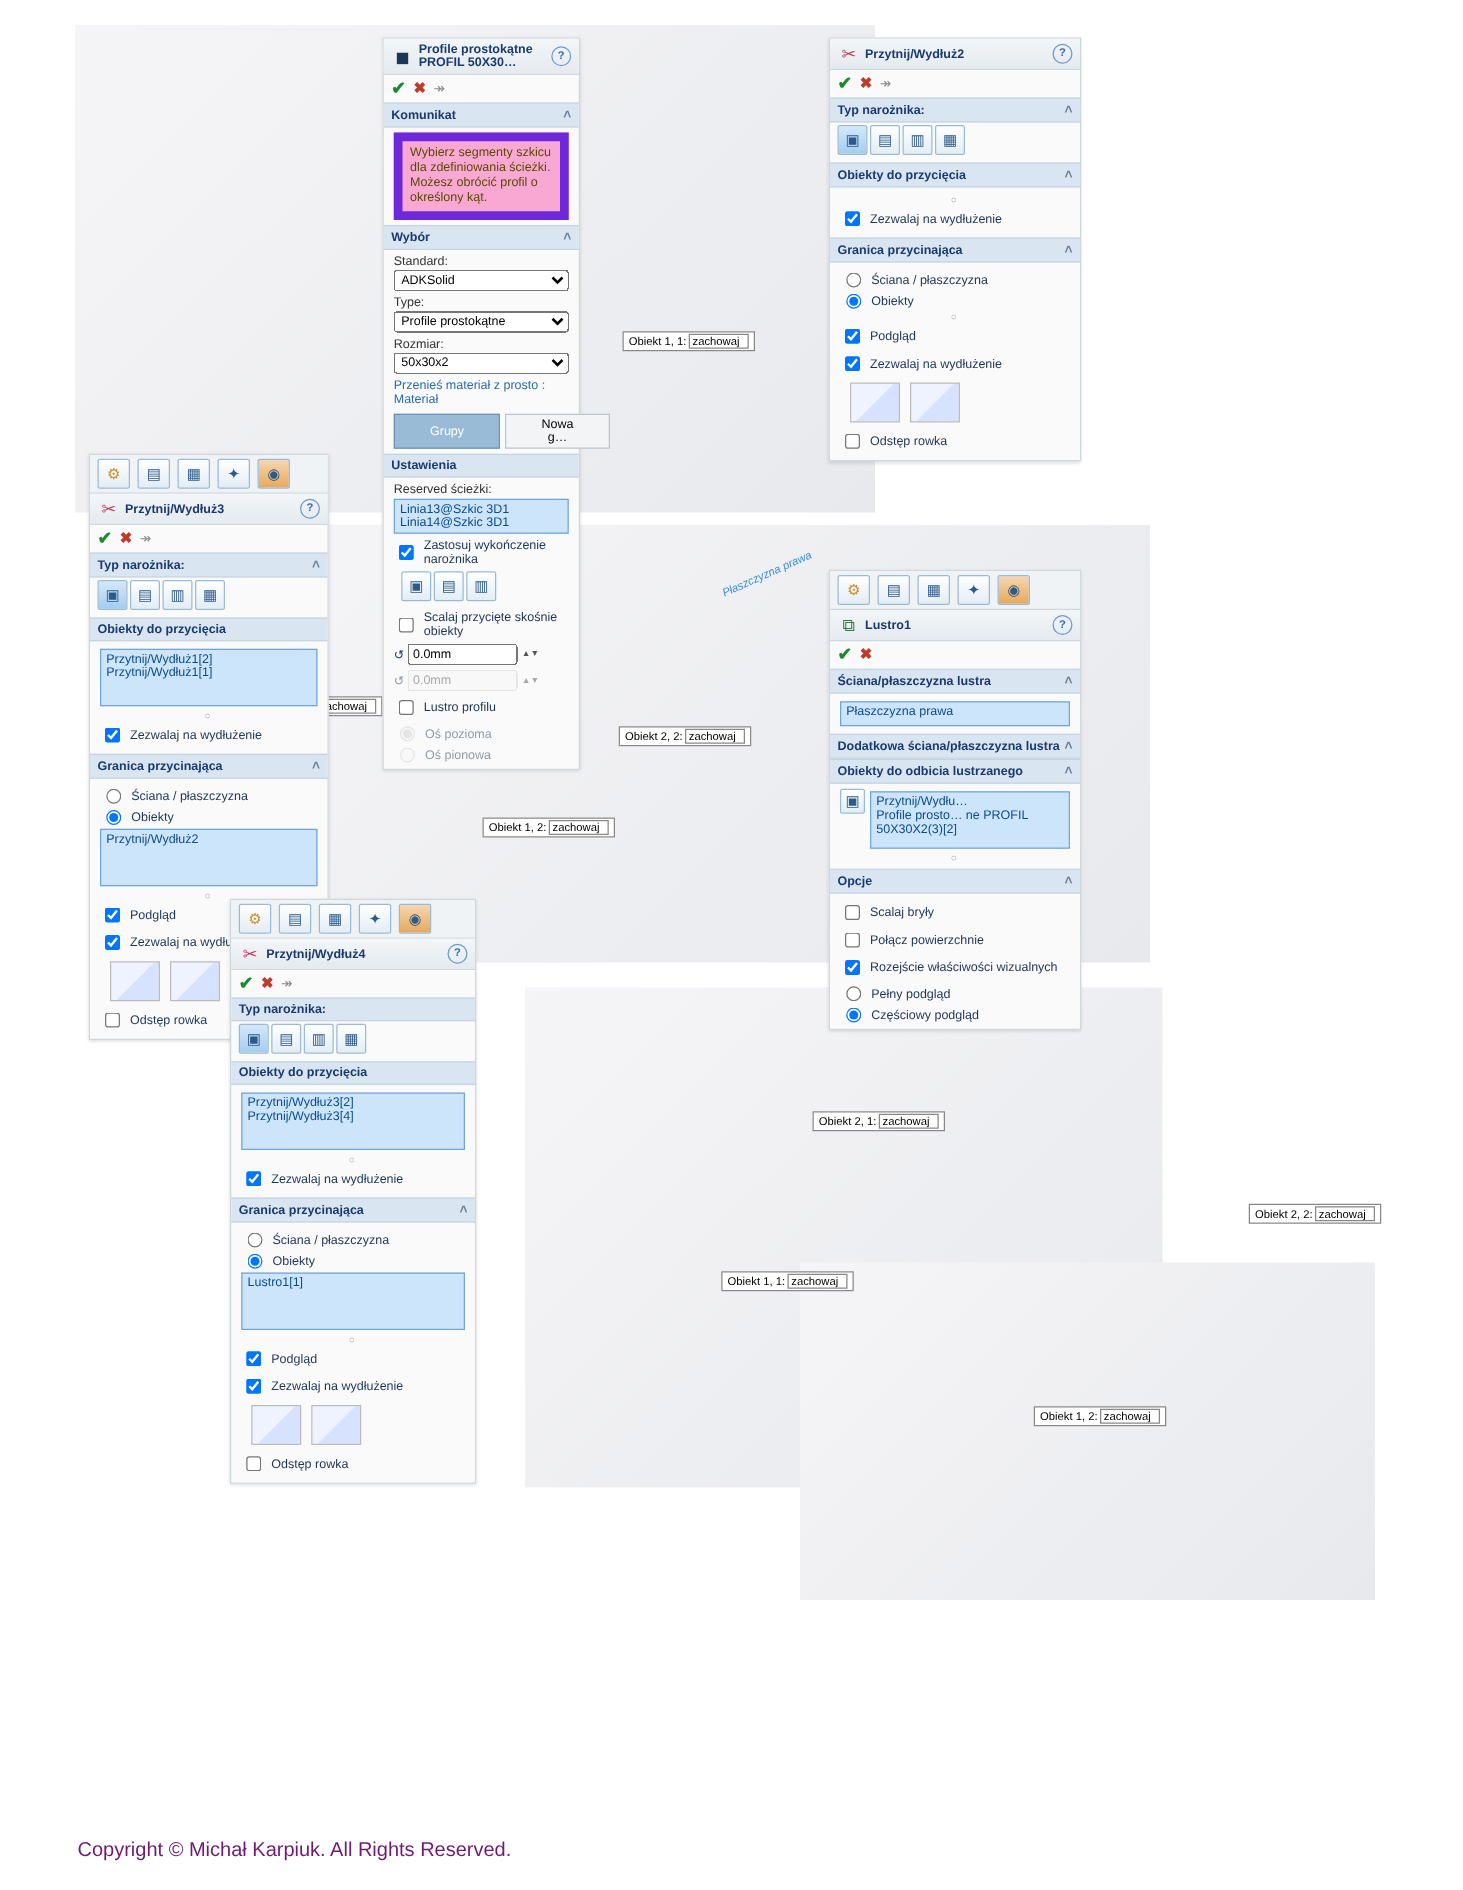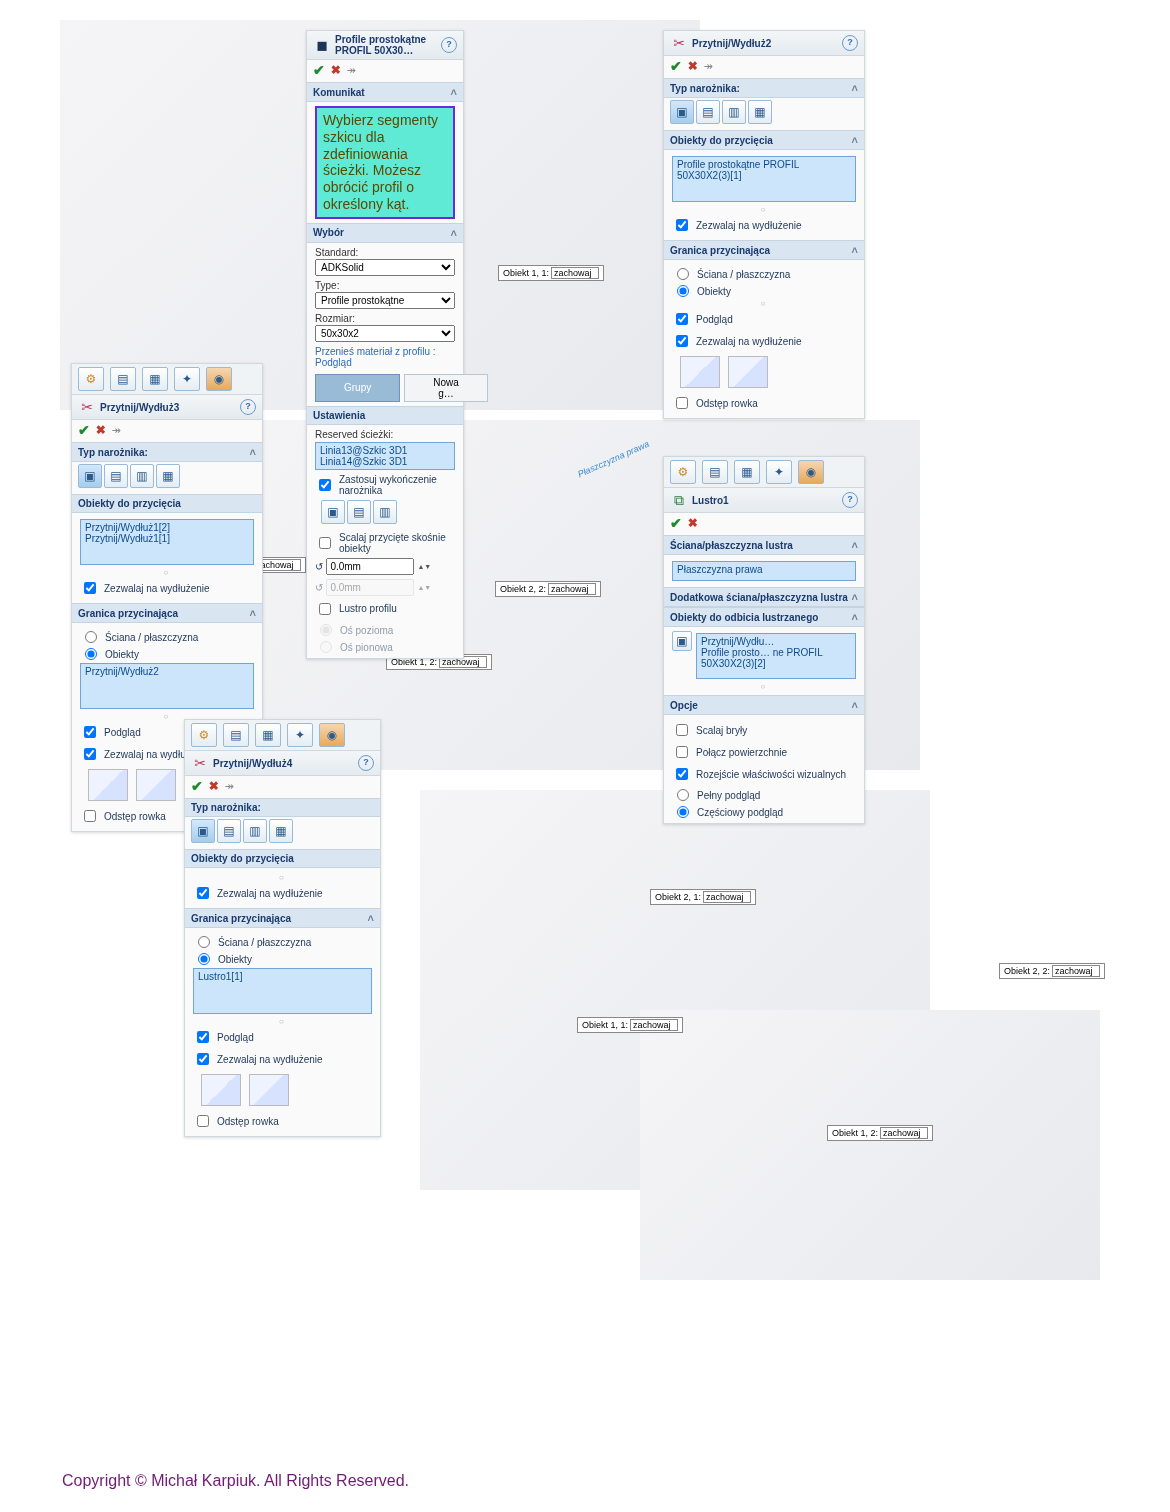--- a/index.html
+++ b/index.html
@@ -68,21 +68,21 @@
   .selbox-big { min-height:40px; }
   .checkbox-row { display:flex; gap:5px; align-items:center; padding:2px 0;}
   .checkbox-row input[type=checkbox]{ width:12px; height:12px;}
   .radio-row { display:flex; gap:5px; align-items:flex-end; padding:1px 0;}
   .radio-row input[type=radio]{ width:12px; height:12px;}
   .resizer { text-align:center; color:#aaa; font-size:8px; letter-spacing:2px; padding-top:1px;}
   .numfield { display:flex; align-items:center; gap:3px; padding:2px 0;}
   .numfield input { width:80px; font-size:10px; padding:1px 2px;}
   .spinner { display:flex; flex-direction:column; font-size:7px; color:#555;}
   .selectfield { display:block; width:100%; font-size:10px; padding:1px; margin:1px 0 4px;}
-  .msgbox { background:#5eead4; border:2px solid #6d28d9; padding:4px 6px; font-size:14px; color:#5a4a00; line-height:1.2;}
+  .msgbox { background:#f9a8d4; border:7px solid #6d28d9; padding:4px 6px; font-size:10px; color:#5a4a00; line-height:1.2;}
   .label { font-size:10px; color:#333; }
   .thumbrow { display:flex; gap:8px; padding:4px 8px;}
   .thumb { width:38px; height:30px; border:1px solid #bbb; background:linear-gradient(135deg,#eef3ff 50%,#d6e2ff 50%);}
   .top-iconrow { display:flex; gap:6px; padding:3px 6px; background:#f0f3f6; border-bottom:1px solid #cfd8dd;}
   .top-iconrow .iconbtn{ width:24px; height:22px;}
   .button-plain { background:#f2f4f6; border:1px solid #b9c5cf; padding:2px 28px; font-size:10px;}
   
   .callout {
     position:absolute;
     background:#fff;
@@ -172,21 +172,21 @@
       <span>Wybór</span>
       <span class="chevron">˄</span>
     </div>
   <div class="section-body">
     <div class="label">Standard:</div>
     <select class="selectfield"><option>ADKSolid</option></select>
     <div class="label">Type:</div>
     <select class="selectfield"><option>Profile prostokątne</option></select>
     <div class="label">Rozmiar:</div>
     <select class="selectfield"><option>50x30x2</option></select>
-    <div class="label" style="color:#2b6cb0">Przenieś materiał z profilu : Podgląd</div>
+    <div class="label" style="color:#2b6cb0">Przenieś materiał z prosto : Materiał</div>
     <div style="display:flex; gap:4px; margin-top:6px;">
       <button class="button-plain" style="background:#9abbd6;color:#fff;border-color:#6f92b6;">Grupy</button>
       <button class="button-plain">Nowa g…</button>
     </div>
   </div>
   <div class="section-head">
       <span>Ustawienia</span>
     </div>
   <div class="section-body">
     <div class="label">Reserved ścieżki:</div>
@@ -251,23 +251,20 @@
     <div class="iconbtn" style="background:linear-gradient(#d3e8fb,#a5cdee);">▣</div>
     <div class="iconbtn">▤</div>
     <div class="iconbtn">▥</div>
     <div class="iconbtn">▦</div>
   </div>
   <div class="section-head">
       <span>Obiekty do przycięcia</span>
       <span class="chevron">˄</span>
     </div>
   <div class="section-body">
-    <div class="selbox selbox-big">
-        <div>Profile prostokątne PROFIL 50X30X2(3)[1]</div>
-      </div>
     <div class="resizer">○</div>
     <div class="checkbox-row">
         <input type="checkbox" checked="" style="">
         <span>Zezwalaj na wydłużenie</span>
       </div>
   </div>
   <div class="section-head">
       <span>Granica przycinająca</span>
       <span class="chevron">˄</span>
     </div>
@@ -402,20 +399,24 @@
   <div class="iconrow">
     <div class="iconbtn" style="background:linear-gradient(#d3e8fb,#a5cdee);">▣</div>
     <div class="iconbtn">▤</div>
     <div class="iconbtn">▥</div>
     <div class="iconbtn">▦</div>
   </div>
   <div class="section-head">
       <span>Obiekty do przycięcia</span>
     </div>
   <div class="section-body">
+    <div class="selbox selbox-big">
+      <div>Przytnij/Wydłuż3[2]</div>
+      <div>Przytnij/Wydłuż3[4]</div>
+    </div>
     <div class="resizer">○</div>
     <div class="checkbox-row">
         <input type="checkbox" checked="" style="">
         <span>Zezwalaj na wydłużenie</span>
       </div>
   </div>
   <div class="section-head">
       <span>Granica przycinająca</span>
       <span class="chevron">˄</span>
     </div>

